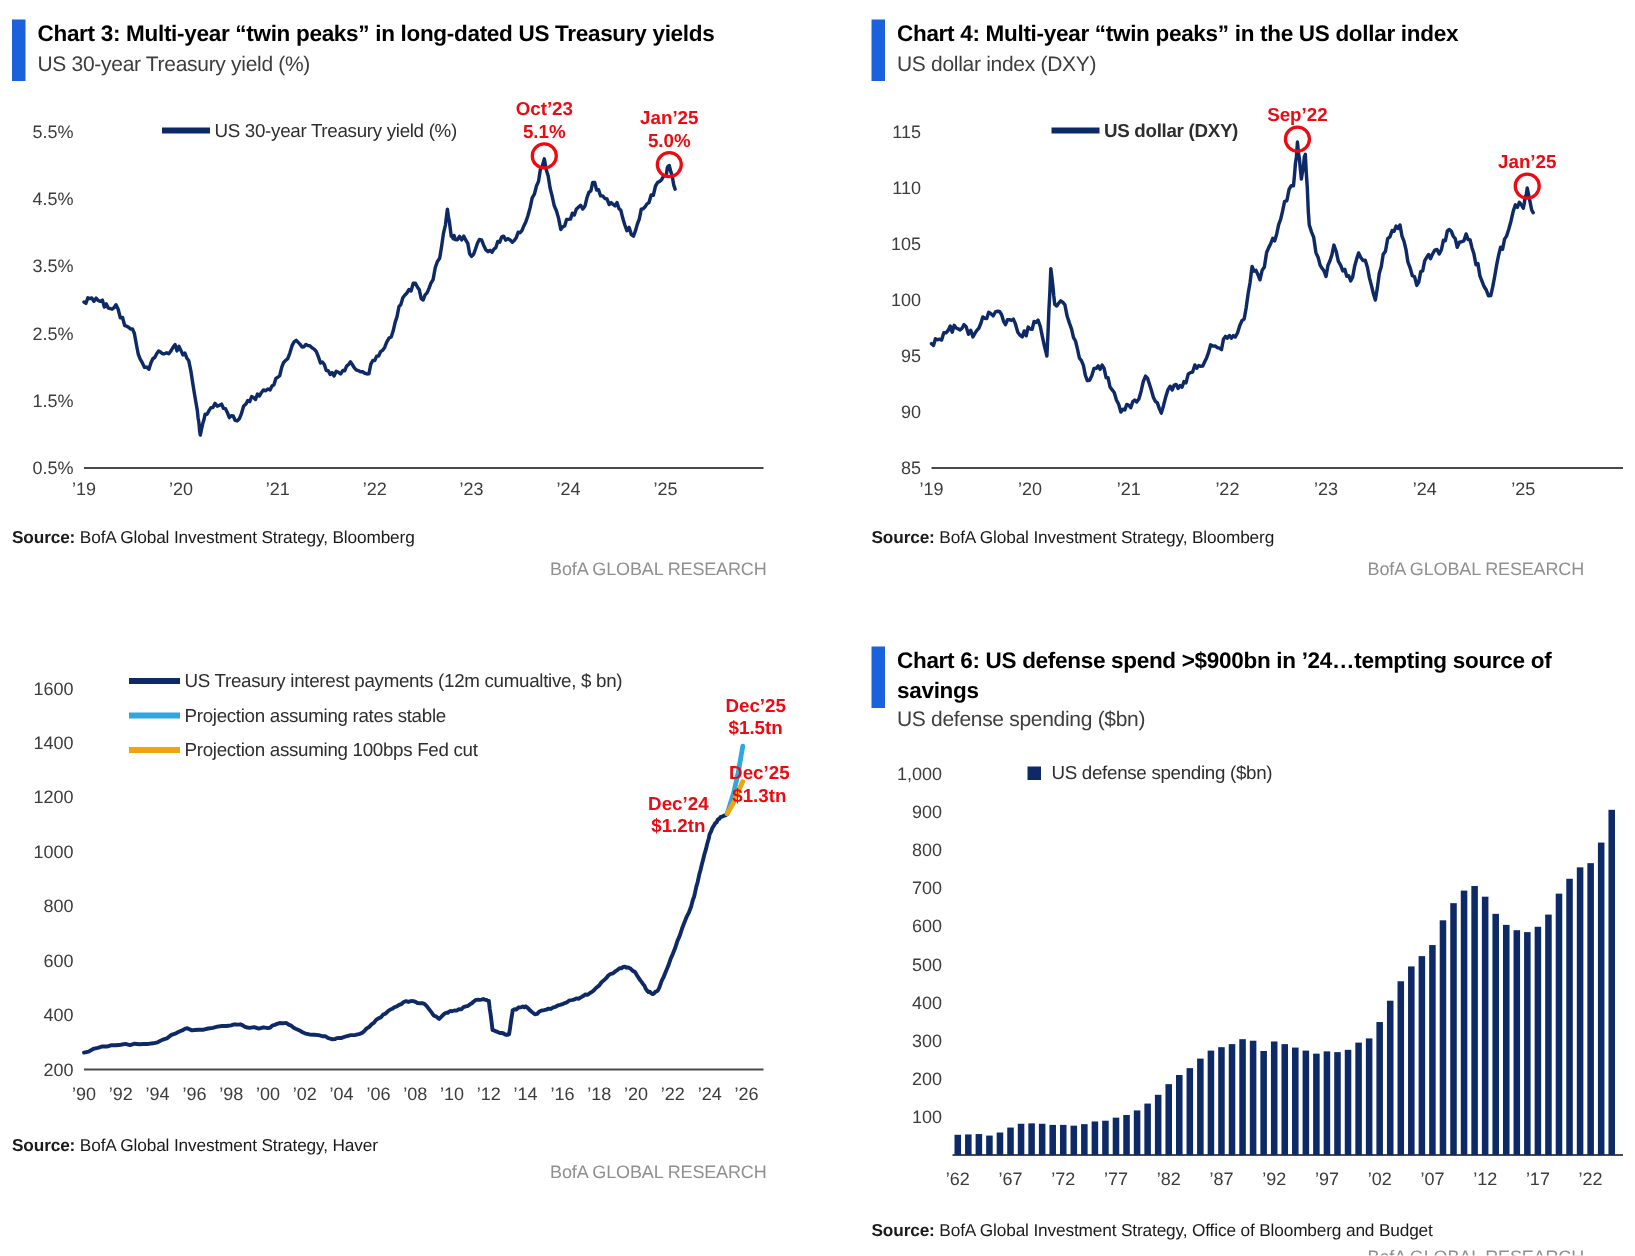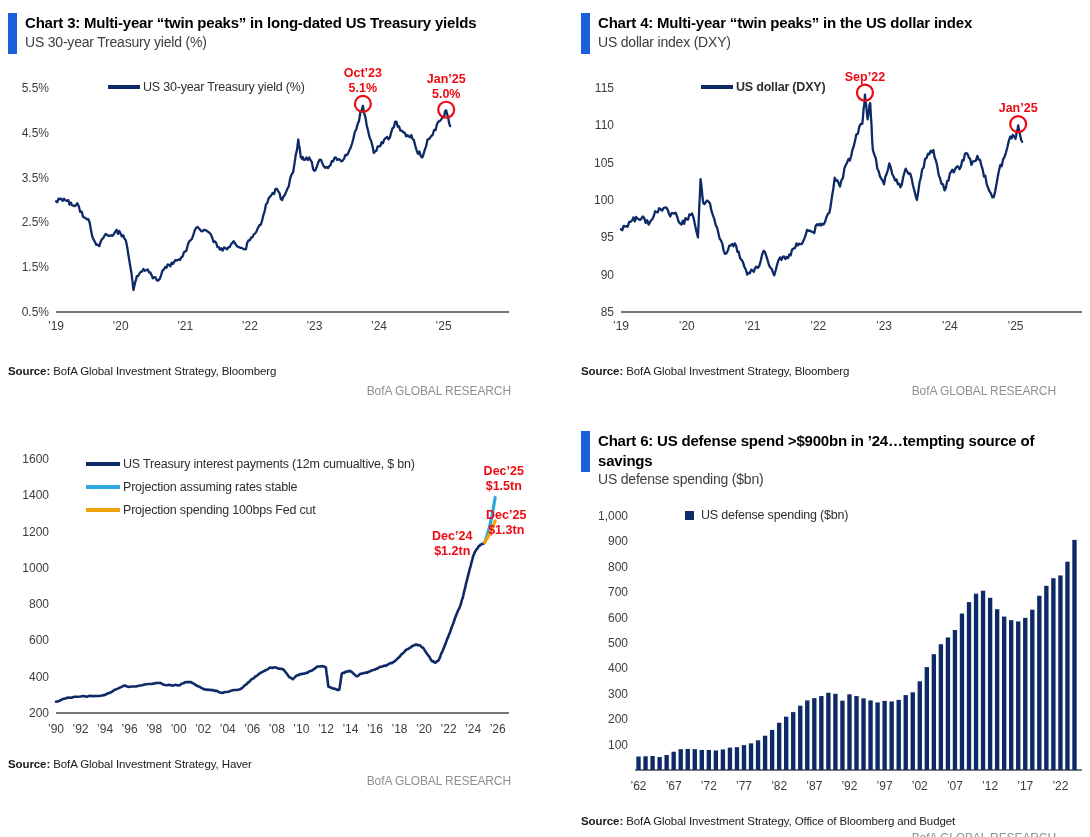--- a/index.html
+++ b/index.html
@@ -27,23 +27,23 @@
   .ann  { font-size:12.5px; font-weight:bold; fill:#ee0a12; }
   .ann-circle { fill:none; stroke:#ee0a12; stroke-width:2.2; }
   .axis { stroke:#4a4a4a; stroke-width:1.4; }
   .legend { position:absolute; display:flex; flex-direction:column; gap:9px; }
   .legend-row { display:flex; align-items:center; gap:3px; }
   .swatch { display:inline-block; width:32px; height:3.5px; }
   .swatch.square { width:9px; height:9px; margin-right:4px; }
   .legend-label { font-size:12.5px; color:#2e2e2e; letter-spacing:-0.2px; }
   .c3 .legend { left:100px; top:2px; }
   .c4 .legend { left:120px; top:2px;font-weight:bold; }
-  .c5 .legend { left:78px;  top:10px; }
+  .c5 .legend { left:78px;  top:0px; }
   .c6 .legend { left:104px; top:4px; }
-  .source { font-size:11.5px; color:#1a1a1a; margin-top:29px; letter-spacing:-0.1px; }
+  .source { font-size:11.5px; color:#1a1a1a; margin-top:17px; letter-spacing:-0.1px; }
   .row2 .source { margin-top:19px; }
   .source b { font-weight:bold; }
   .research { font-size:12px; color:#8f8f8f; text-align:right; margin-top:7px; margin-right:16px; letter-spacing:-0.1px; }
   .row2 .research { margin-top:4px; }
 </style>
 </head>
 <body>
 
 <div class="grid">
 
@@ -177,21 +177,21 @@
         <div class="legend-row">
           <span class="swatch" style="width: 34px; height: 4px; background: rgb(14, 42, 102);"></span>
           <span class="legend-label">US Treasury interest payments (12m cumualtive, $ bn)</span>
         </div>
         <div class="legend-row">
           <span class="swatch" style="width: 34px; height: 4px; background: rgb(47, 168, 226);"></span>
           <span class="legend-label">Projection assuming rates stable</span>
         </div>
         <div class="legend-row">
           <span class="swatch" style="width: 34px; height: 4px; background: rgb(240, 163, 10);"></span>
-          <span class="legend-label">Projection spending 100bps Fed cut</span>
+          <span class="legend-label">Projection assuming 100bps Fed cut</span>
         </div>
       </div>
     </div>
     <div class="source"><b>Source:</b> <span>BofA Global Investment Strategy, Haver</span></div>
     <div class="research">BofA GLOBAL RESEARCH</div>
   </div>
 
   <div class="chart-card right row2 c6">
     <div class="chart-header">
       <div class="accent-bar"></div>

